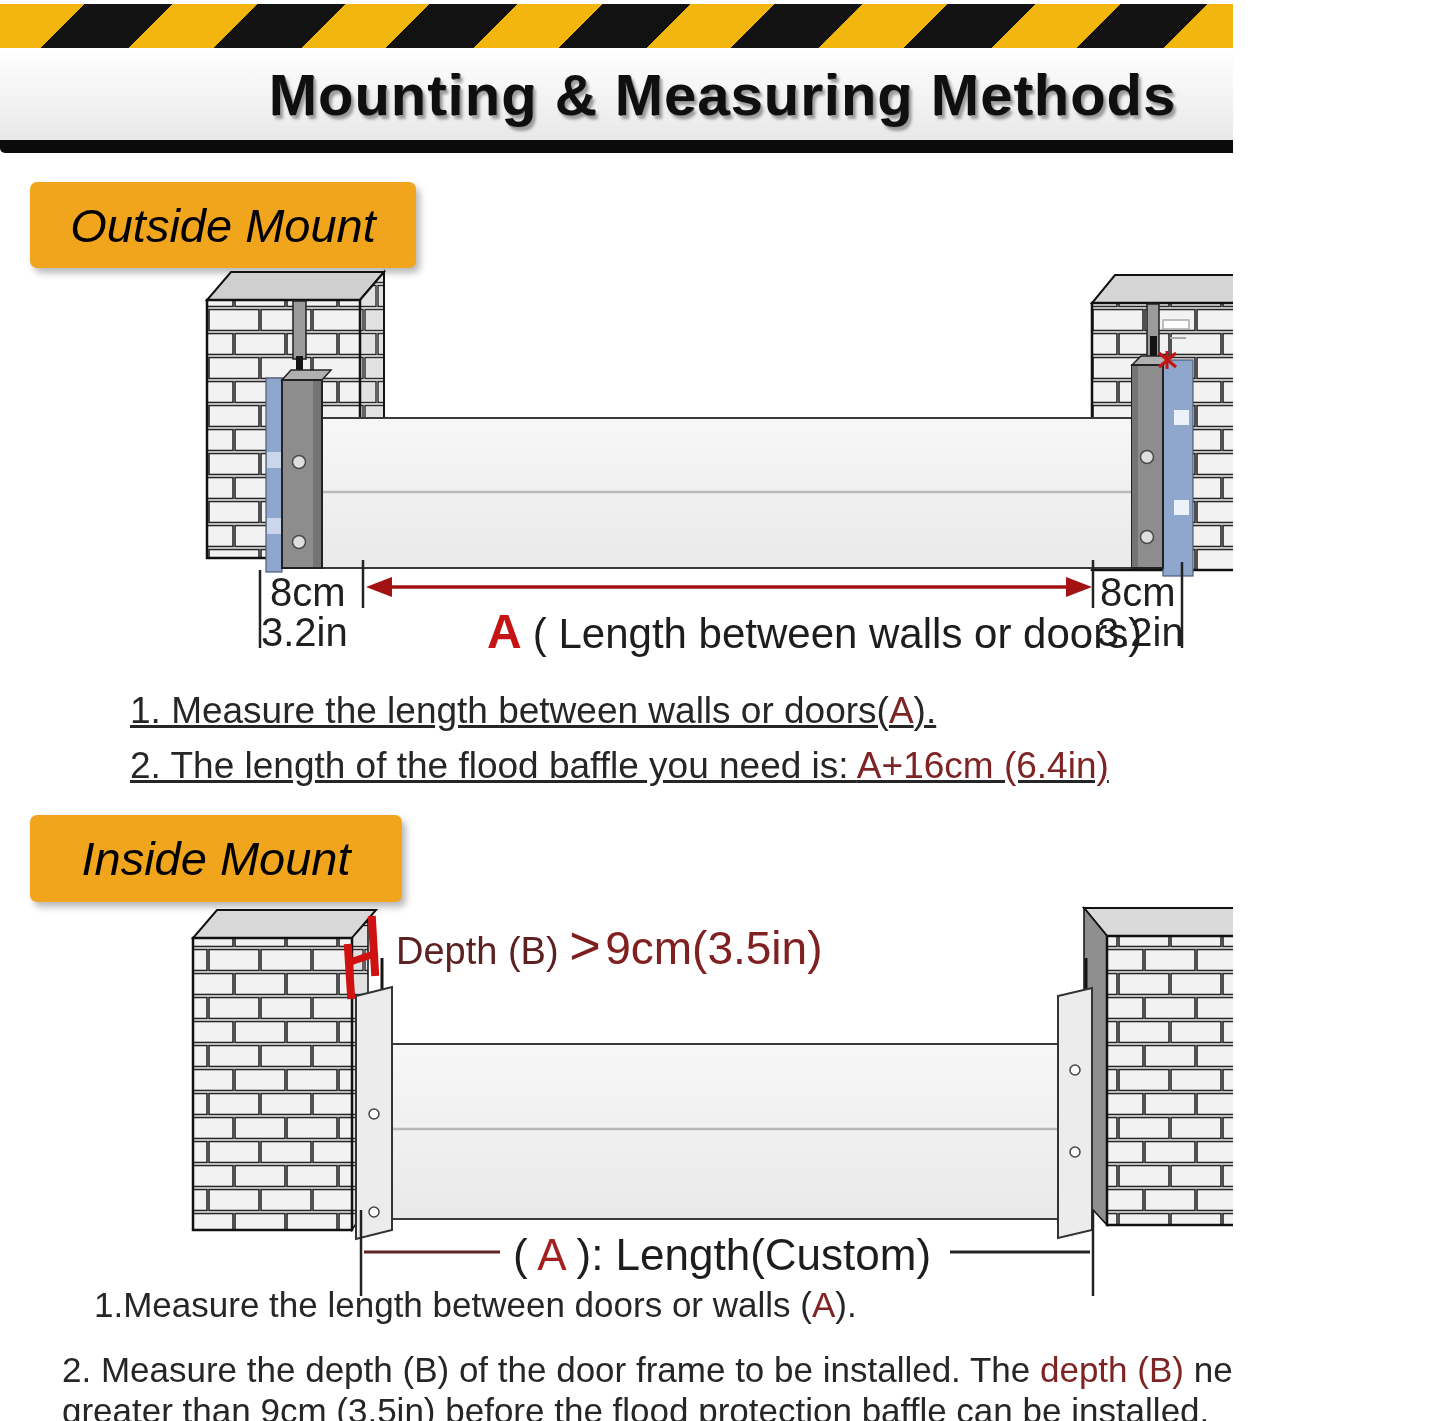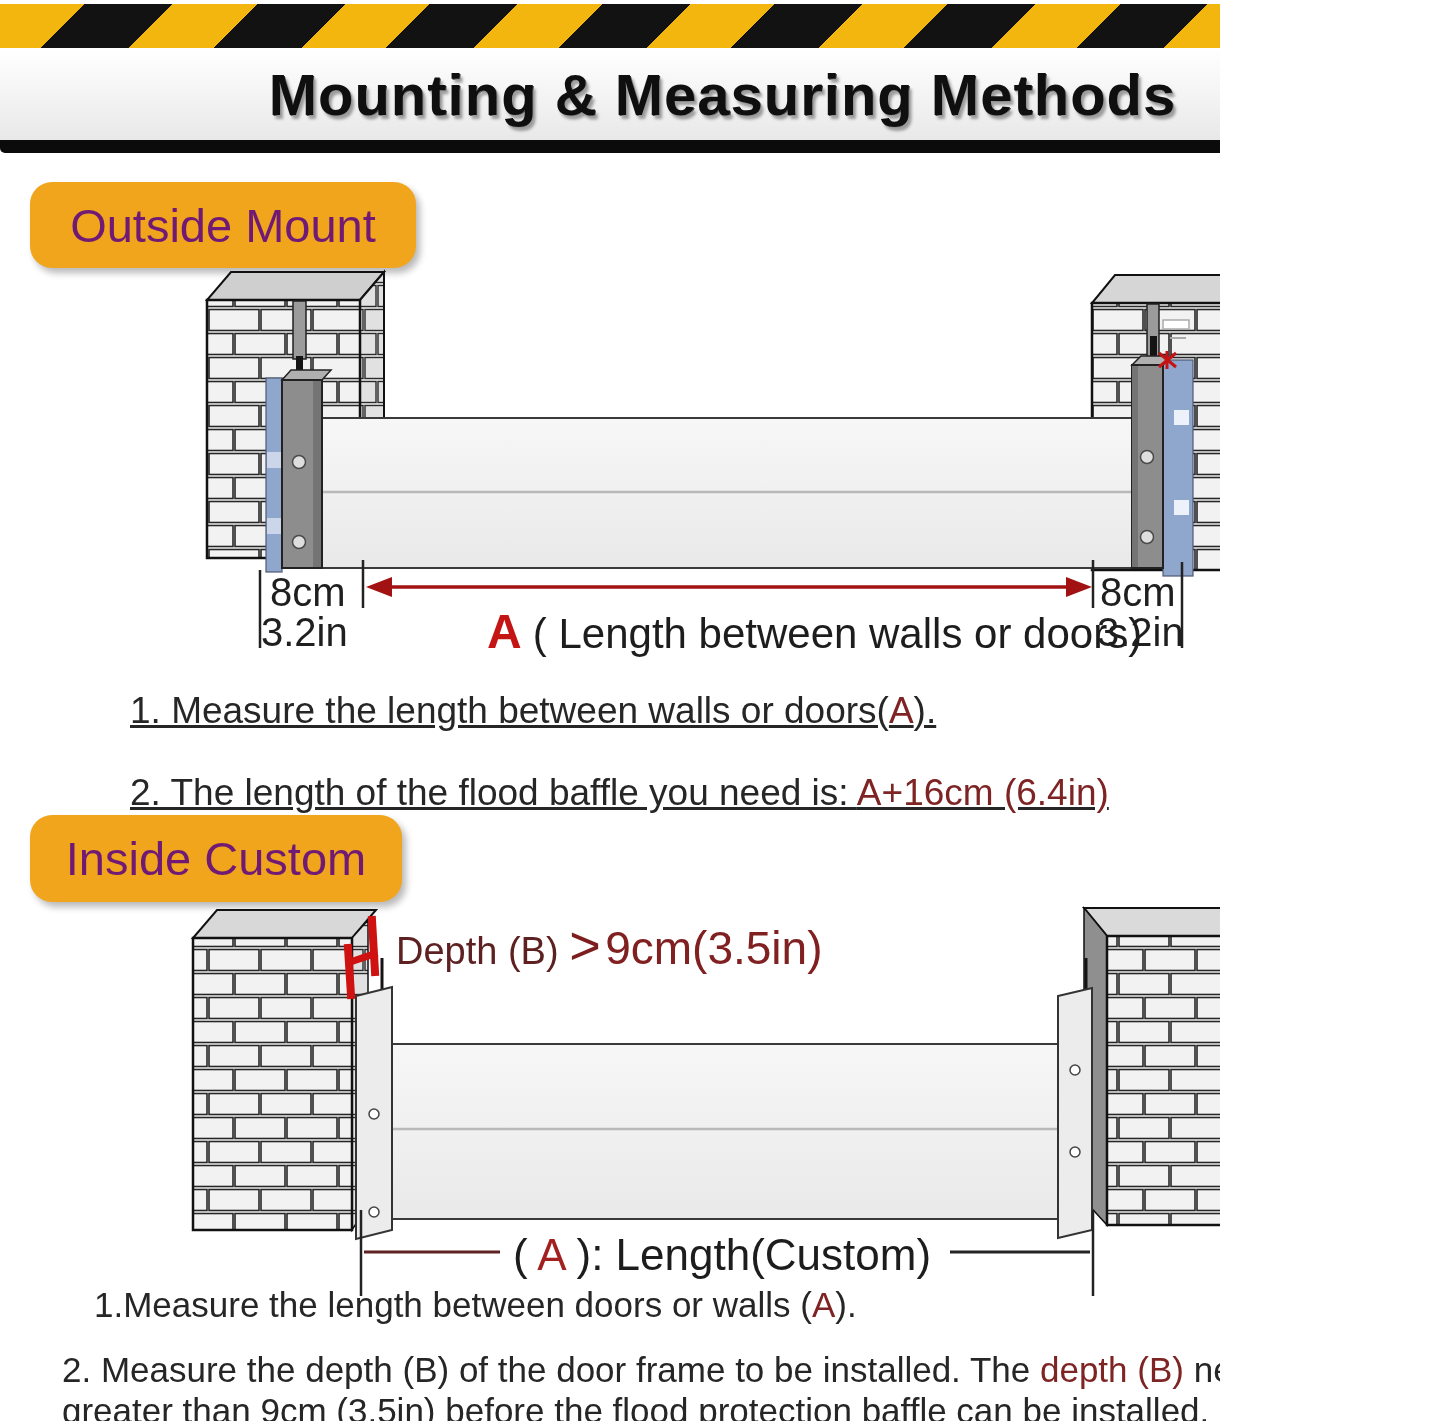--- a/index.html
+++ b/index.html
@@ -1,42 +1,42 @@
 <!DOCTYPE html>
 <html><head>
 <meta charset="utf-8">
 <style>
   html,body{margin:0;padding:0;background:#ffffff;}
   .page{position:relative;width:1220px;height:1421px;overflow:hidden;background:#fff;
-        font-family:"Liberation Sans",sans-serif;}
+        font-family:"Liberation Sans",sans-serif;padding-left:13px;}
   
   .hazard{position:absolute;top:4px;left:0;width:1445px;height:44px;
           background:repeating-linear-gradient(135deg,#f2b60e 0 60px,#121212 60px 122px);}
   .titleband{position:absolute;top:48px;left:0;width:1445px;height:92px;
              background:linear-gradient(180deg,#ffffff 0%,#f3f3f3 55%,#e8e8e8 100%);
              display:flex;align-items:center;justify-content:center;}
   .title{font-size:58px;font-weight:800;color:#0f0f0f;letter-spacing:1px;
          text-shadow:3px 4px 3px #9c9c9c,1px 1px 0 #3a3a3a;}
   .blackbar{position:absolute;top:140px;left:0;width:1445px;height:13px;background:#0b0b0b;
             border-radius:0 0 5px 5px;}
   
-  .ylabel{position:absolute;left:30px;background:#f0a51d;border-radius:22px;
-          display:flex;align-items:center;justify-content:center;color:#701a75;
-          box-shadow:4px 5px 7px rgba(0,0,0,.28);}
+  .ylabel{position:absolute;left:30px;background:#f0a51d;border-radius:7px;
+          display:flex;align-items:center;justify-content:center;color:#000000;
+          box-shadow:4px 5px 7px rgba(0,0,0,.28);font-style:italic;}
   #label-outside{top:182px;width:386px;height:86px;}
   #label-inside{top:815px;width:372px;height:87px;}
   .ylabel span{font-size:47px;}
   
   .scene{position:absolute;left:0;width:1445px;}
   #scene1{top:260px;height:410px;}
   #scene2{top:900px;height:400px;}
   svg text{font-family:"Liberation Sans",sans-serif;}
   
   .steps1{position:absolute;left:130px;top:690px;font-size:37px;color:#262626;text-decoration:underline;}
-  .steps1 .line2{margin-top:40px;}
+  .steps1 .line2{margin-top:13px;}
   .steps2{position:absolute;left:62px;top:1284px;width:1378px;font-size:35px;
           line-height:41px;color:#262626;}
   .steps2 .p1{margin:0 0 24px 32px;}
   .steps2 .p2{margin:0;}
   .maroon{color:#7e2424;}
 </style>
 </head>
 <body>
 
 <div class="page">
@@ -145,21 +145,21 @@
       <text x="1097" y="386">3.2in</text>
     </g>
   </svg>
 
   <div class="steps1">
     <div class="line1"><span>1. Measure the length between walls or doors(</span><span class="maroon">A</span><span>).</span></div>
     <div class="line2"><span>2. The length of the flood baffle you need is: </span><span class="maroon">A+16cm (6.4in)</span></div>
   </div>
 
   <div class="ylabel" id="label-inside">
-    <span>Inside Custom</span>
+    <span>Inside Mount</span>
   </div>
 
   <svg class="scene" id="scene2" viewBox="0 0 1445 400">
     <defs>
       <pattern id="brickF2" width="52" height="48" patternUnits="userSpaceOnUse">
         <rect width="52" height="48" fill="#fbfbfb"></rect>
         <rect x="1" y="1.5" width="50" height="21" fill="#f2f2f2" stroke="#262626" stroke-width="1.6"></rect>
         <rect x="-25" y="25.5" width="50" height="21" fill="#f2f2f2" stroke="#262626" stroke-width="1.6"></rect>
         <rect x="27" y="25.5" width="50" height="21" fill="#f2f2f2" stroke="#262626" stroke-width="1.6"></rect>
       </pattern>

